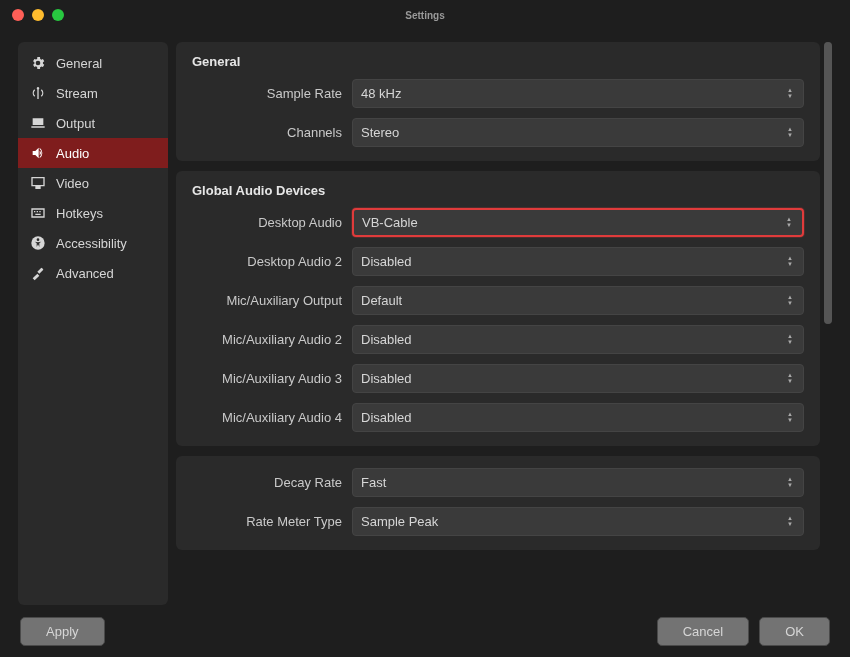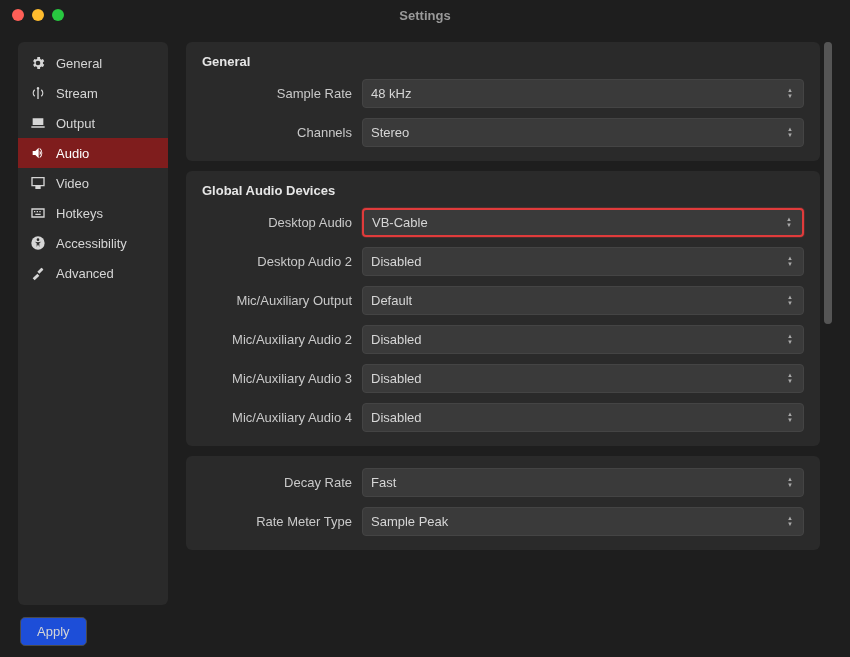--- a/index.html
+++ b/index.html
@@ -21,31 +21,31 @@
   }
   .traffic-lights { display: flex; gap: 8px; }
   .tl { width: 12px; height: 12px; border-radius: 50%; }
   .tl.red { background: #ff5f57; }
   .tl.yellow { background: #febc2e; }
   .tl.green { background: #28c840; }
   .title {
     position: absolute;
     left: 0; right: 0;
     text-align: center;
-    font-size: 13px;
+    font-size: 10px;
     font-weight: 600;
     color: #9a9a9a;
     pointer-events: none;
   }
   
   .content-area {
     height: 575px;
     padding: 12px 18px 0 18px;
     display: flex;
-    gap: 18px;
+    gap: 8px;
   }
   .sidebar {
     width: 150px;
     background: #2a2a2a;
     border-radius: 6px;
     padding: 6px 0;
     flex-shrink: 0;
   }
   .side-item {
     display: flex;
@@ -147,26 +147,26 @@
   }
   
   .footer {
     height: 52px;
     padding: 0 20px;
     display: flex;
     align-items: center;
     justify-content: space-between;
   }
   .btn {
-    background: #1d4ed8;
+    background: #737373;
     border: 1px solid #4a4a4a;
     border-radius: 5px;
     color: #d6d6d6;
     font-size: 13px;
-    padding: 6px 16px;
+    padding: 6px 25px;
     cursor: pointer;
     text-align: center;
   }
   .footer-right { display: flex; gap: 10px; }
 </style>
 </head>
 <body>
 
 <div class="titlebar">
   <div class="traffic-lights">
@@ -367,13 +367,17 @@
     </div>
 
     <div class="scroll-track">
       <div class="scroll-thumb" style="height:282px"></div>
     </div>
   </div>
 </div>
 
 <div class="footer">
   <button class="btn">Apply</button>
+  <div class="footer-right">
+    <button class="btn">Cancel</button>
+    <button class="btn">OK</button>
+  </div>
 </div>
 
 </body></html>

